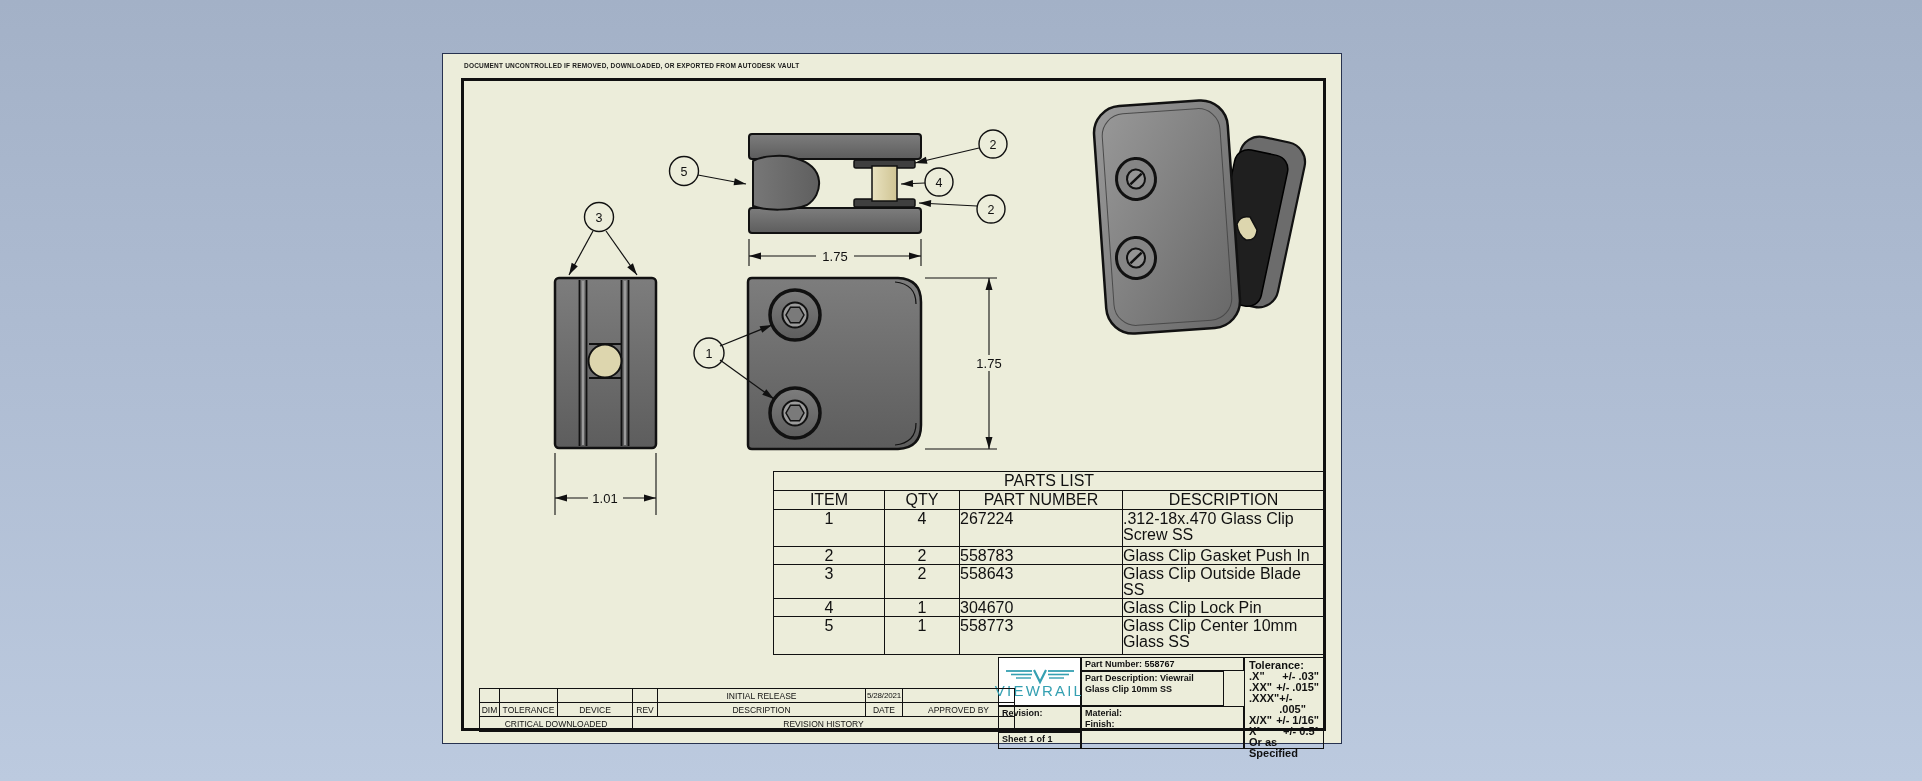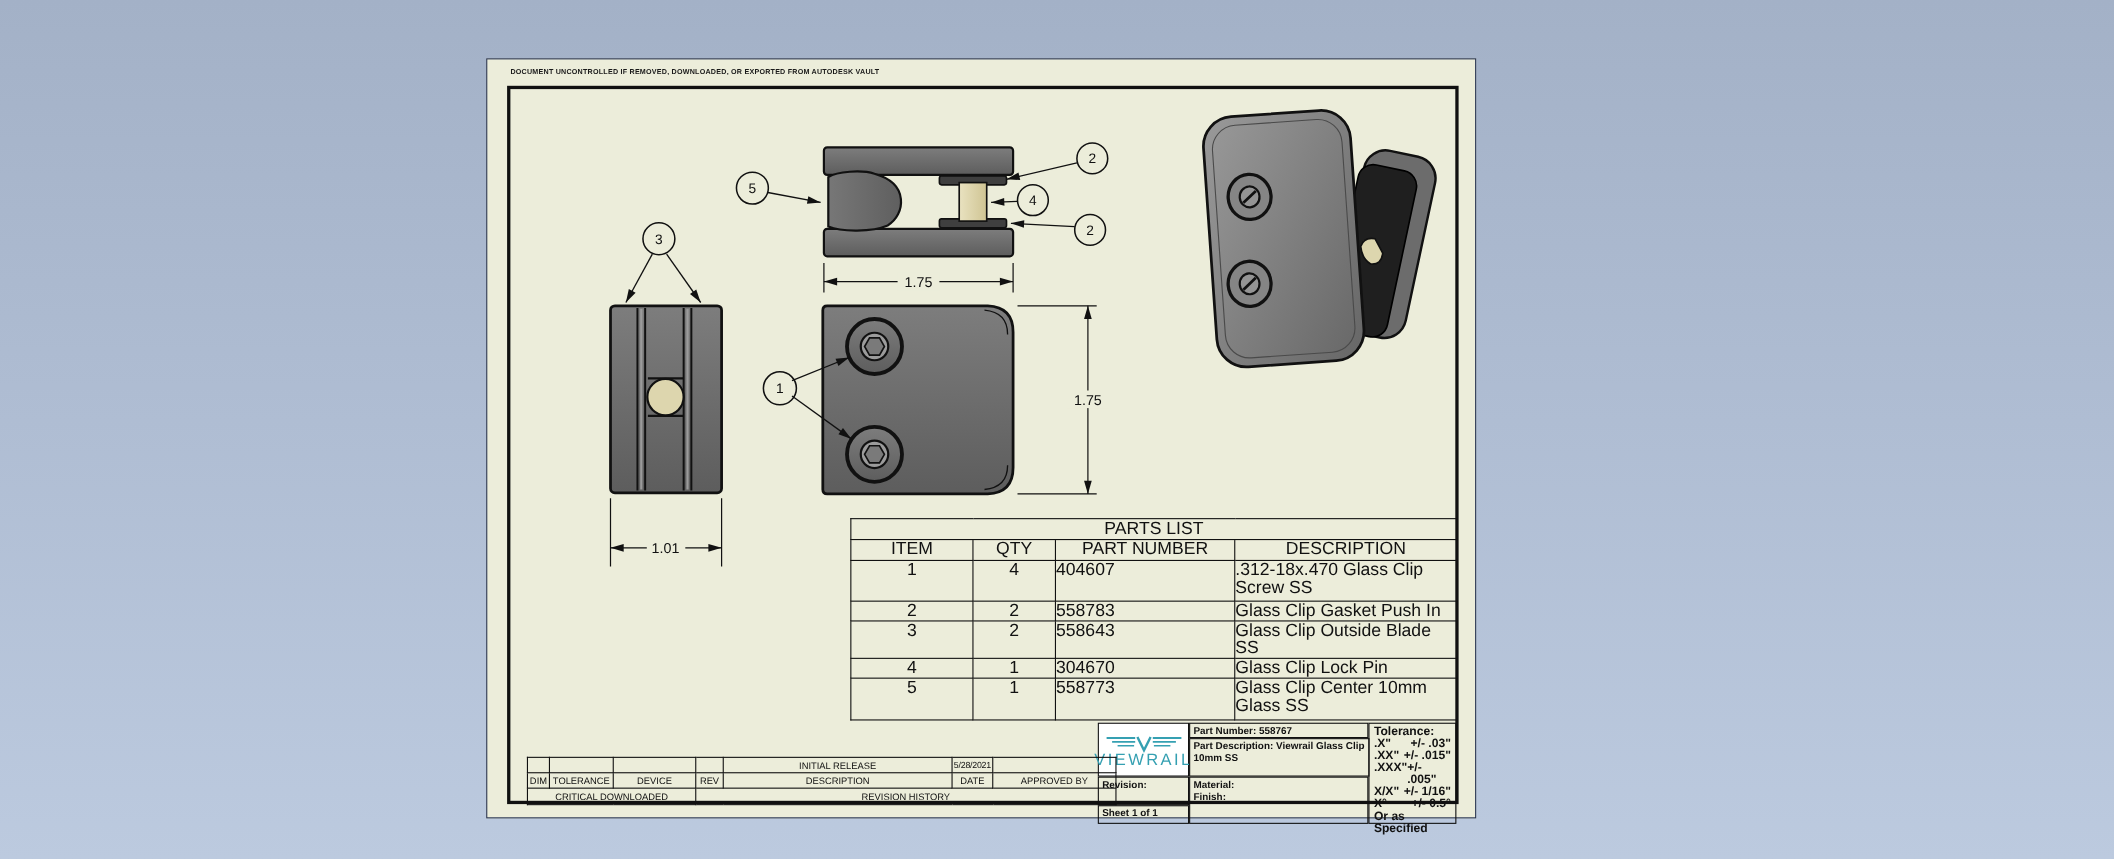--- a/index.html
+++ b/index.html
@@ -49,21 +49,21 @@
   td.c-desc{text-align:left;padding:1px 42px 1px 4px;}
 
   
   .titleblock{position:absolute;left:555px;top:585px;width:326px;height:92px;}
   .tb-cell{position:absolute;border:1.5px solid #111;box-sizing:border-box;
            font-size:9px;font-weight:bold;line-height:10.5px;padding:1px 3px;margin-top:18px;}
   .tb-logo{left:0;top:0;width:83px;height:49px;background:#ffffff;
            display:flex;flex-direction:column;align-items:center;justify-content:center;padding:0;}
   .tb-logo .brand{color:#35a0b2;font-size:15px;letter-spacing:2.2px;font-weight:400;margin-top:1px;}
   .tb-pn{left:83px;top:0;width:163px;height:14px;}
-  .tb-pd{left:83px;top:14px;width:164px;height:35px;}
+  .tb-pd{left:83px;top:14px;width:143px;height:35px;}
   .tb-tol{left:246px;top:0;width:80px;height:92px;font-size:11px;line-height:11px;padding:2px 4px;}
   .tb-tol .trow{display:flex;justify-content:space-between;}
   .tb-rev{left:0;top:49px;width:83px;height:26px;}
   .tb-mat{left:83px;top:49px;width:163px;height:43px;}
   .tb-sheet{left:0;top:75px;width:83px;height:17px;}
 
   
   table.revtable{
     position:absolute;left:36px;top:634px;width:535px;
     border-collapse:collapse;table-layout:fixed;font-size:8.5px;color:#111;
@@ -232,21 +232,21 @@
         </tr>
     <tr class="t-head">
       <th>ITEM</th>
       <th>QTY</th>
       <th>PART NUMBER</th>
       <th>DESCRIPTION</th>
     </tr>
     <tr class="r1">
       <td class="c-item">1</td>
       <td class="c-qty">4</td>
-      <td class="c-pn">404607</td>
+      <td class="c-pn">267224</td>
       <td class="c-desc">.312-18x.470 Glass Clip Screw SS</td>
     </tr>
     <tr class="r2">
       <td class="c-item">2</td>
       <td class="c-qty">2</td>
       <td class="c-pn">558783</td>
       <td class="c-desc">Glass Clip Gasket Push In</td>
     </tr>
     <tr class="r3">
       <td class="c-item">3</td>

